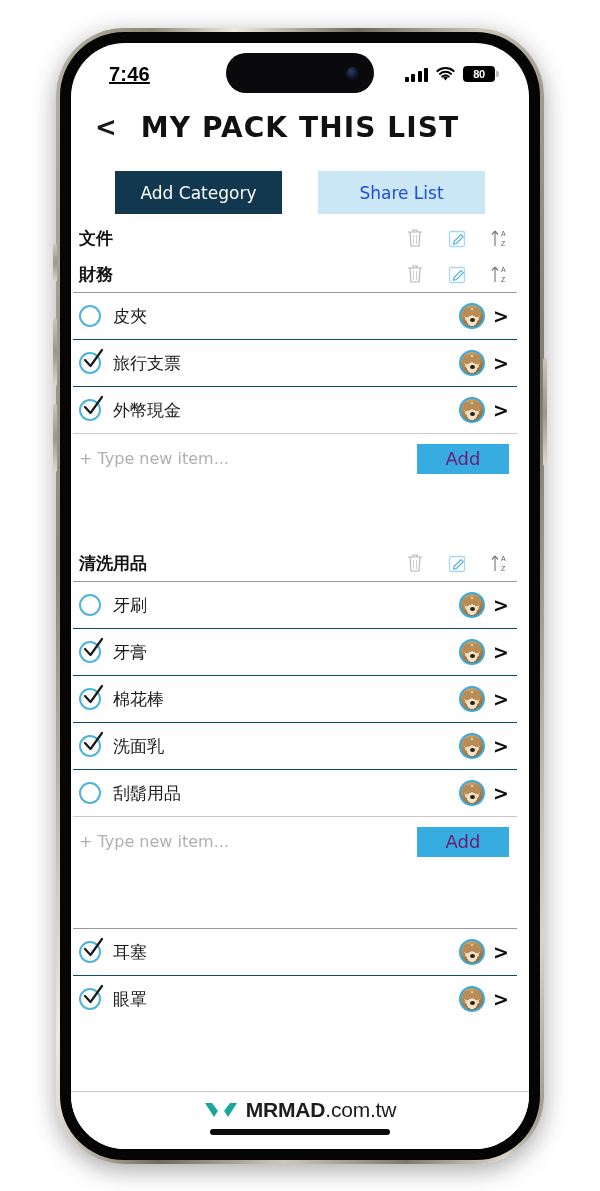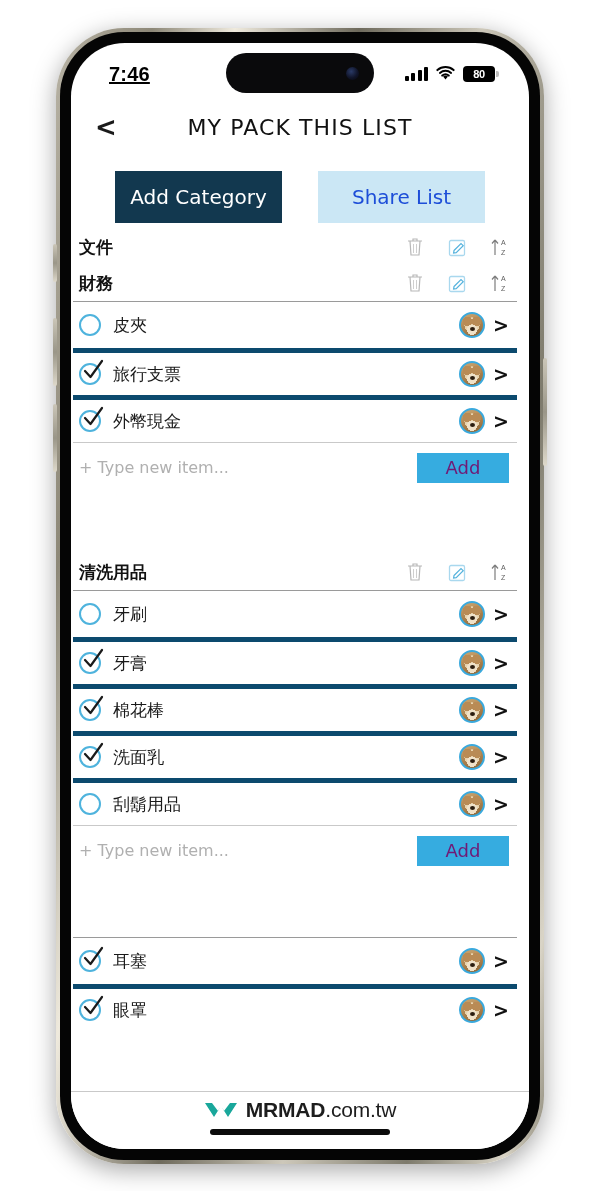--- a/index.html
+++ b/index.html
@@ -65,21 +65,21 @@
     border-radius: 22px;
     background: #0a0a0c;
     display: flex; align-items: center; justify-content: flex-end;
     padding-right: 15px;
   }
   #camera-lens {
     width: 13px; height: 13px; border-radius: 50%;
     background: radial-gradient(circle at 40% 35%, #2a3a66 0%, #101428 55%, #05060c 100%);
   }
   #status-right {
-    margin-left: auto; display: flex; align-items: flex-start; gap: 8px; margin-top: 4px;
+    margin-left: auto; display: flex; align-items: center; gap: 8px; margin-top: 4px;
   }
   #signal-icon { display: flex; align-items: flex-end; gap: 2.5px; height: 15px; }
   #signal-icon i { display:block; width: 4px; background:#000; border-radius:1px; }
   #signal-icon i:nth-child(1){height:5px}
   #signal-icon i:nth-child(2){height:8px}
   #signal-icon i:nth-child(3){height:11px}
   #signal-icon i:nth-child(4){height:14px}
   #wifi-icon svg { display:block; }
   #battery-icon {
     position: relative; width: 32px; height: 16px;
@@ -99,37 +99,37 @@
     display:flex; align-items:center;
     padding: 0 24px;
   }
   #back-button {
     font-size: 26px; line-height: 1; color:#1a1a1a;
     font-family:"DejaVu Sans", sans-serif; font-weight:600;
     width: 34px; cursor:pointer;
   }
   #page-title {
     position:absolute; left:50%; transform:translateX(-50%);
-    font-size: 22px; color:#111;
+    font-size: 28px; color:#111;
     letter-spacing: 1.1px;
     font-family:"DejaVu Sans", sans-serif;
-    font-weight: 400;
+    font-weight: 700;
     white-space: nowrap;
   }
 
   
   #action-buttons {
     display:flex; gap: 36px;
     padding: 18px 44px 6px 44px;
   }
   .action-btn {
     flex: 1;
-    height: 52px;
+    height: 43px;
     display:flex; align-items:center; justify-content:center;
-    font-size: 20px;
+    font-size: 17px;
     cursor: pointer;
     border: none;
     font-family:"DejaVu Sans", sans-serif;
   }
   #add-category-button { background:#12384f; color:#ffffff; }
   #share-list-button   { background:#cbe7f5; color:#1d4ed8; }
 
   
   #list-scroll {
     padding: 0 12px 0 2px;
@@ -144,21 +144,21 @@
   .category-title {
     font-size: 17px; font-weight: bold; color:#111;
     font-family:"DejaVu Sans","Liberation Sans",sans-serif;
   }
   .category-tools { margin-left:auto; display:flex; align-items:center; gap: 22px; }
   .tool-icon { width: 20px; height: 22px; display:block; cursor:pointer; }
 
   .item-row {
     display:flex; align-items:center;
     height: 47px;
-    border-top: 5px solid #0c4a6e;
+    border-top: 1px solid #0c4a6e;
     padding: 0 8px 0 6px;
   }
   .item-row.first-row { border-top: 1px solid #9a9a9a; }
   .checkbox {
     position: relative;
     width: 22px; height: 22px;
     margin-right: 12px;
     flex: none;
     cursor: pointer;
   }

